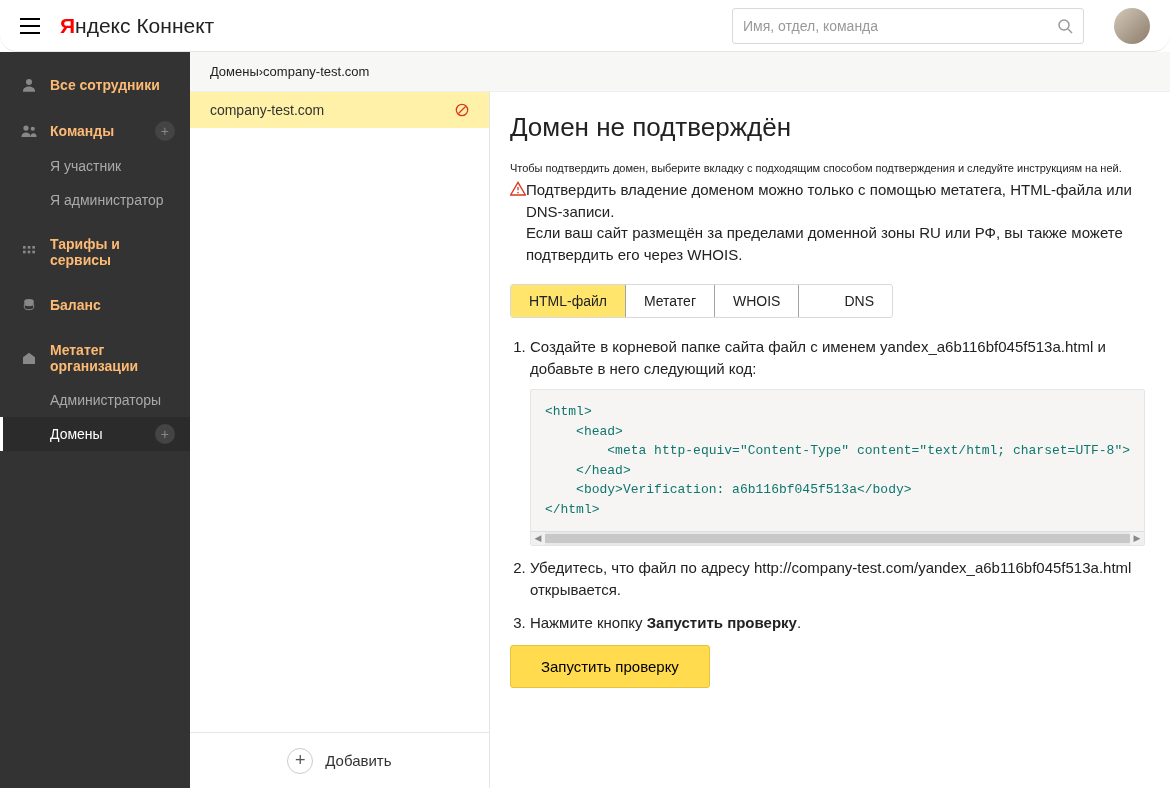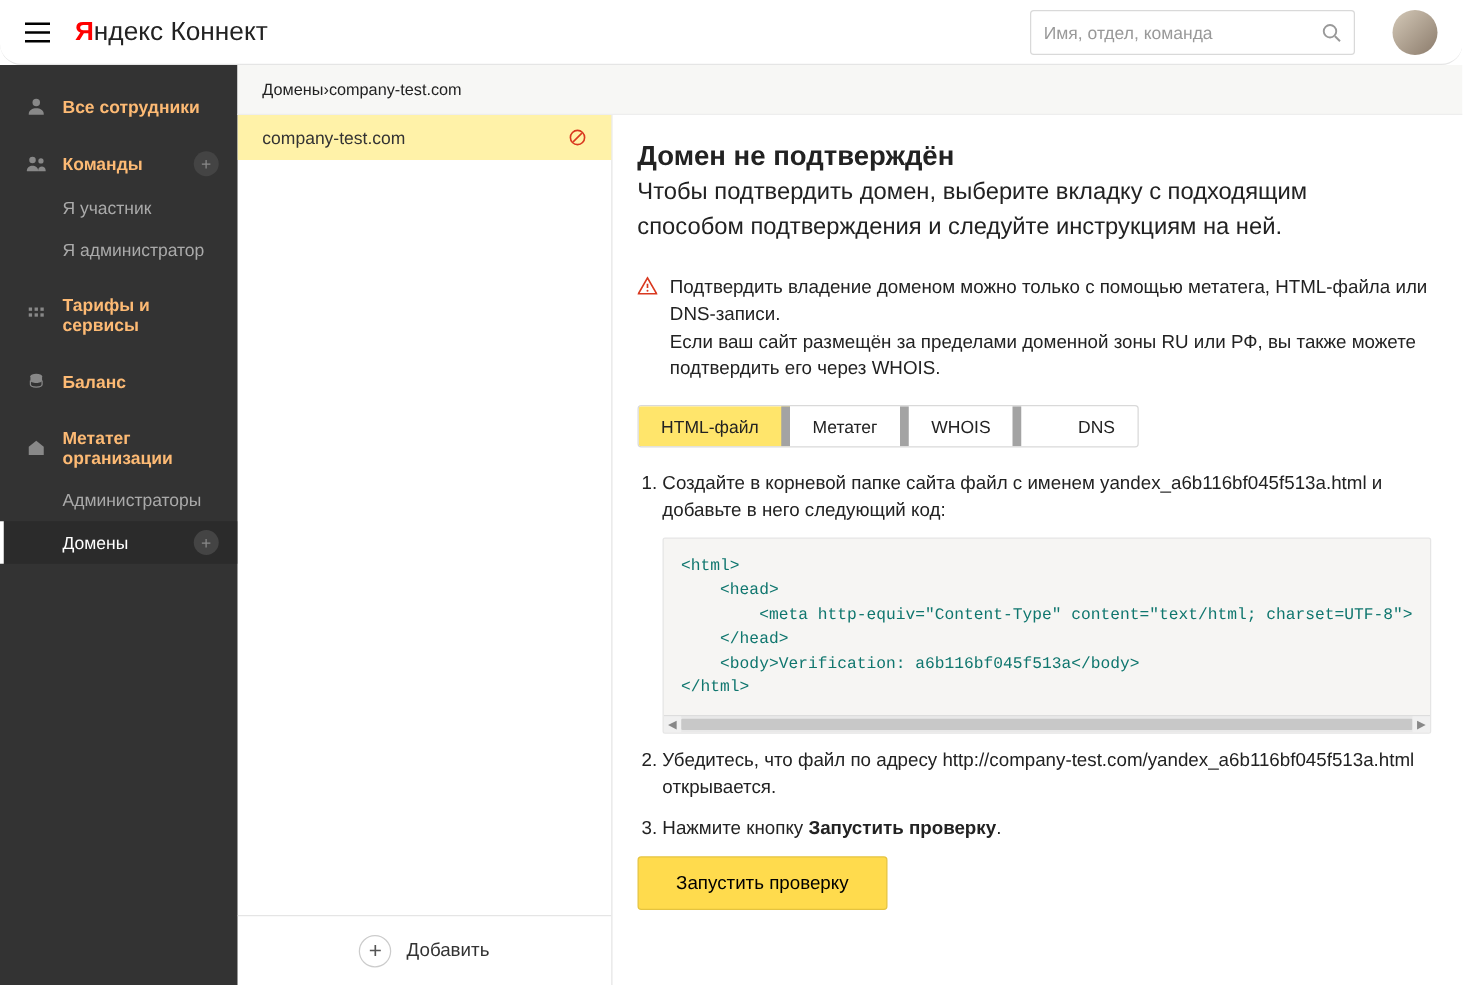--- a/index.html
+++ b/index.html
@@ -5,21 +5,21 @@
     * { margin: 0; padding: 0; box-sizing: border-box; }
     body { font-family: Arial, Helvetica, sans-serif; font-size: 14px; color: #222; background: #fff; }
     
     
     .header { height: 52px; display: flex; align-items: center; padding: 0 20px; border-bottom: 1px solid #e5e5e5; border-radius: 17px; }
     .burger { width: 20px; height: 16px; margin-right: 20px; cursor: pointer; display: flex; flex-direction: column; justify-content: space-between; }
     .burger span { display: block; height: 2px; background: #000; }
     .logo { font-size: 21px; font-weight: 400; }
     .logo .ya { color: #f00; font-weight: bold; }
     .header-spacer { flex: 1; }
-    .search-box { width: 260px; height: 36px; border: 1px solid #d9d9d9; border-radius: 3px; display: flex; align-items: center; padding: 12px 10px; }
+    .search-box { width: 352px; height: 36px; border: 1px solid #d9d9d9; border-radius: 3px; display: flex; align-items: center; padding: 12px 10px; }
     .search-box input { flex: 1; border: none; outline: none; font-size: 14px; color: #333; }
     .search-box input::placeholder { color: #999; }
     .search-icon { width: 16px; height: 16px; color: #999; }
     .avatar { width: 36px; height: 36px; border-radius: 50%; margin-left: 30px; background: linear-gradient(135deg,#d4c9b8,#8b7b6b); cursor: pointer; }
     
     
     .layout { display: flex; height: calc(100vh - 52px); height: 736px; }
     
     
     .sidebar { width: 260px; background: #333; color: #ccc; padding-top: 15px; overflow-y: auto; }
@@ -37,28 +37,28 @@
     
     
     .midcol { width: 300px; border-right: 1px solid #e5e5e5; display:flex; flex-direction:column; }
     .domain-list { flex: 1; }
     .domain-row { display:flex; align-items:center; padding: 10px 20px; background:#fff2a8; font-size: 14px; cursor:pointer; }
     .domain-row .dname { flex:1; color:#333; }
     .domain-row .dstatus { width: 14px; height: 14px; }
     .midcol-footer { height: 56px; border-top: 1px solid #e5e5e5; display:flex; align-items:center; justify-content:center; cursor:pointer; }
     .midcol-footer .plus-circle { width: 26px; height: 26px; border: 1px solid #ccc; border-radius: 50%; display:flex; align-items:center; justify-content:center; margin-right: 12px; font-size:18px; color:#555; }
     .midcol-footer span { font-size: 15px; color: #333; }
-    .page-title { font-size: 22px; font-weight: 700; margin: 0 0 2px 0; padding: 0 20px 0 0; }
-    .page-intro { font-size: 19px; line-height: 1.45; margin-bottom: 24px; padding-right: 34px; }
-    .alert-row { display:flex; gap:10px; padding-right: 25px; margin-bottom: 18px; }
+    .page-title { font-size: 26px; font-weight: 400; margin: 0 0 18px 0; padding: 0 20px 0 0; }
+    .page-intro { font-size: 11px; line-height: 1.45; margin-bottom: 2px; padding-right: 34px; }
+    .alert-row { display:flex; gap:0; padding-right: 25px; margin-bottom: 18px; }
     .alert-row .alert-icon { flex-shrink:0; width:16px; height:16px; margin-top:2px; }
     .alert-row .alert-text { font-size: 15px; line-height: 1.45; }
     
     .tabs { display:flex; border: 1px solid #d9d9d9; border-radius: 3px; width: fit-content; margin-bottom: 18px; overflow:hidden; }
-    .tab { padding: 8px 18px; font-size: 14px; cursor:pointer; border-right: 7px solid #a3a3a3; }
+    .tab { padding: 8px 18px; font-size: 14px; cursor:pointer; border-right: 1px solid #a3a3a3; }
     .tab:last-child { border-right: none; padding-left: 45px; }
     .tab.active { background: #ffe56b; }
     
     .steps { padding-right: 25px; }
     .steps ol { list-style: decimal; padding-left: 20px; }
     .steps li { font-size: 15px; line-height: 1.45; margin-bottom: 11px; }
     
     .code-box { background: #f6f5f3; border: 1px solid #e5e5e5; border-radius: 2px; margin: 10px 0; overflow-x: auto; position:relative; }
     .code-box pre { padding: 12px 14px; font-family: 'Courier New', monospace; font-size: 13px; color:#0f766e; white-space: pre; line-height:1.5;}
     .code-scroll { height: 14px; background: #e8e8e8; border-top:1px solid #ddd; position:relative; }

